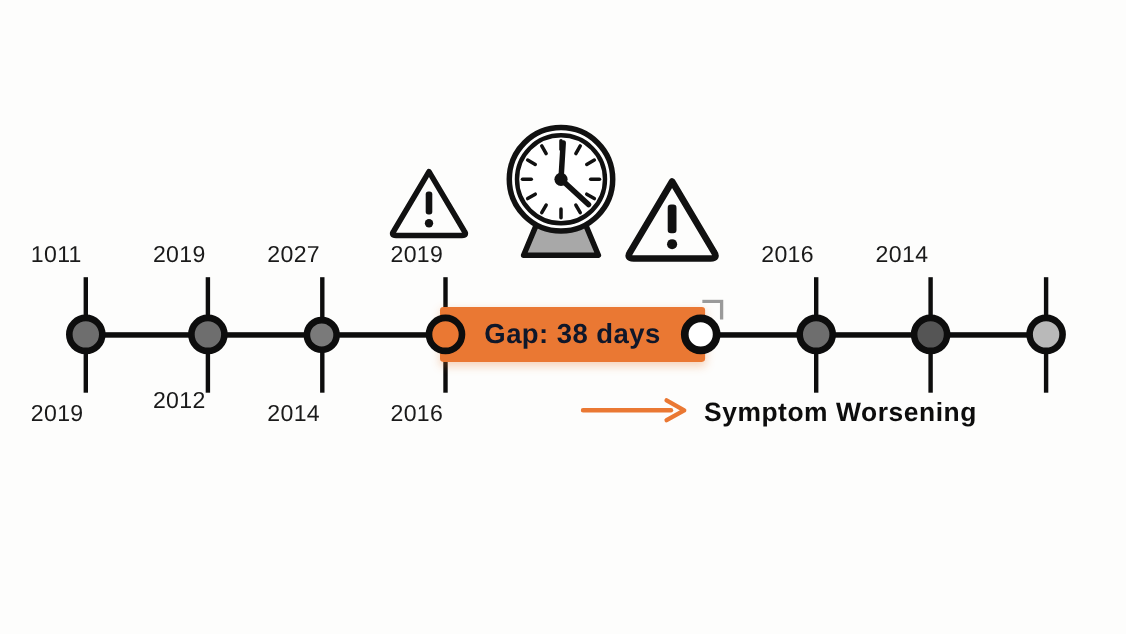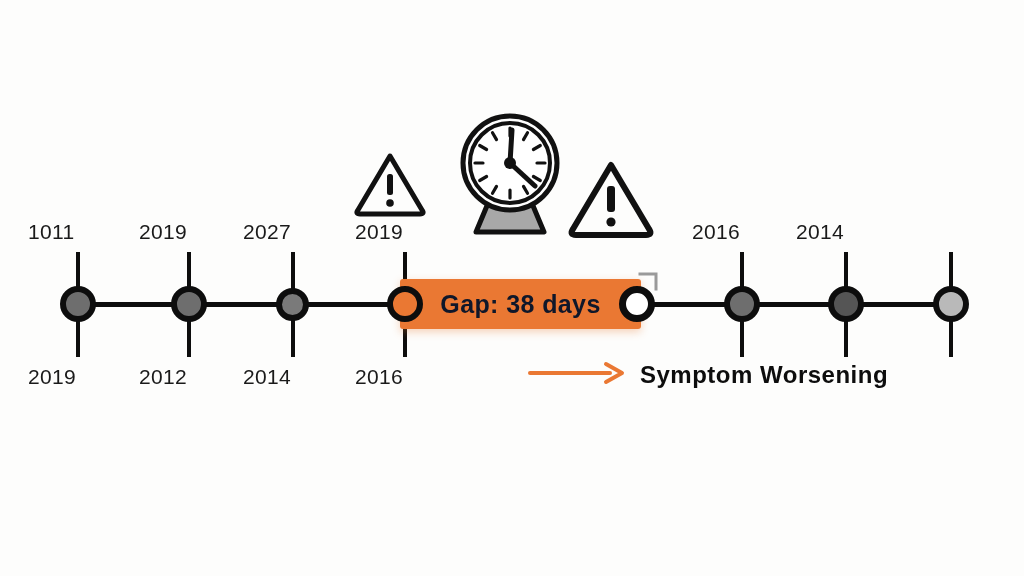--- a/index.html
+++ b/index.html
@@ -158,21 +158,21 @@
   <div class="node" style="left:933px; top:286px; width:36px; height:36px; background:#b9b9b9;"></div>
 
   <div class="label-top" style="left:28px; top:220px; width:100px;">1011</div>
   <div class="label-top" style="left:139px; top:220px; width:100px;">2019</div>
   <div class="label-top" style="left:243px; top:220px; width:100px;">2027</div>
   <div class="label-top" style="left:355px; top:220px; width:100px;">2019</div>
   <div class="label-top" style="left:692px; top:220px; width:100px;">2016</div>
   <div class="label-top" style="left:796px; top:220px; width:100px;">2014</div>
 
   <div class="label-bottom" style="left:28px; top:365px; width:100px;">2019</div>
-  <div class="label-bottom" style="left:139px; top:365px; width:100px;">2012</div>
+  <div class="label-bottom" style="left:139px; top:353px; width:100px;">2012</div>
   <div class="label-bottom" style="left:243px; top:365px; width:100px;">2014</div>
   <div class="label-bottom" style="left:355px; top:365px; width:100px;">2016</div>
 
   <div class="worsening-row" style="left:528px; top:360px;">
     <span>
       <svg width="98" height="26" viewBox="0 0 98 26">
         <line x1="2" y1="13" x2="82" y2="13" stroke="#ea7833" stroke-width="4" stroke-linecap="round"></line>
         <path d="M78 4 L94 13 L78 22" fill="none" stroke="#ea7833" stroke-width="4" stroke-linecap="round" stroke-linejoin="round"></path>
       </svg>
     </span>

